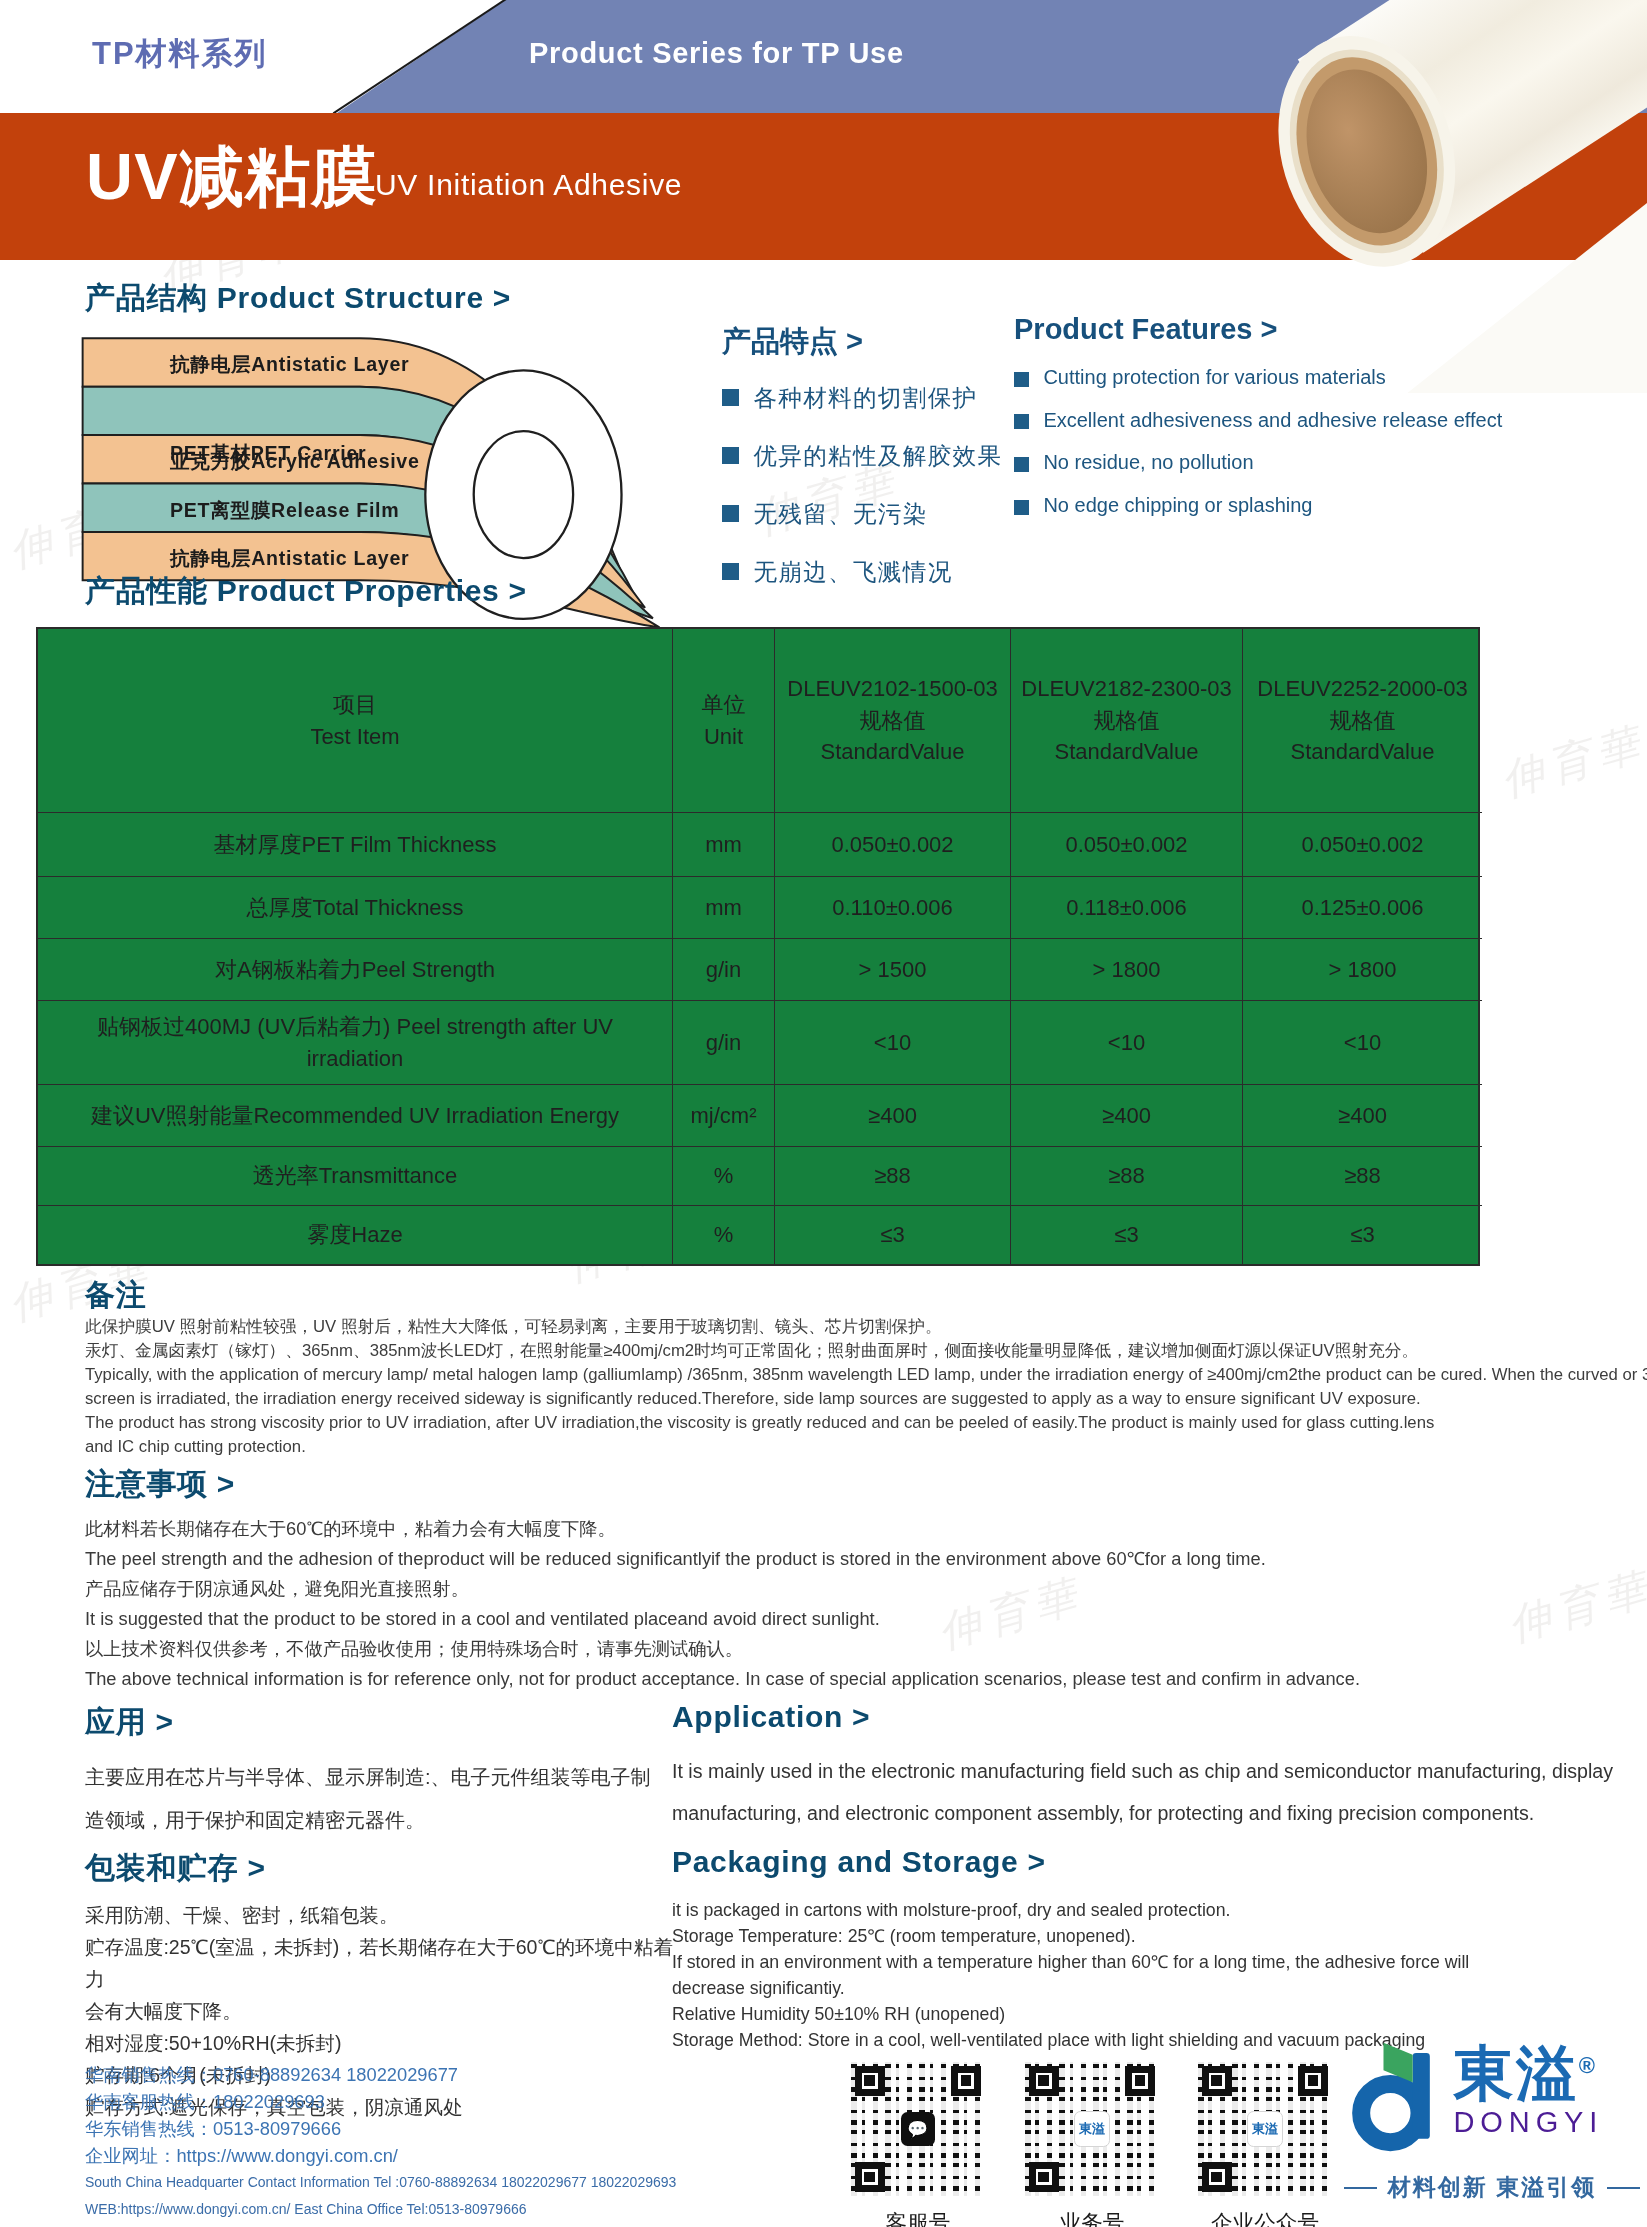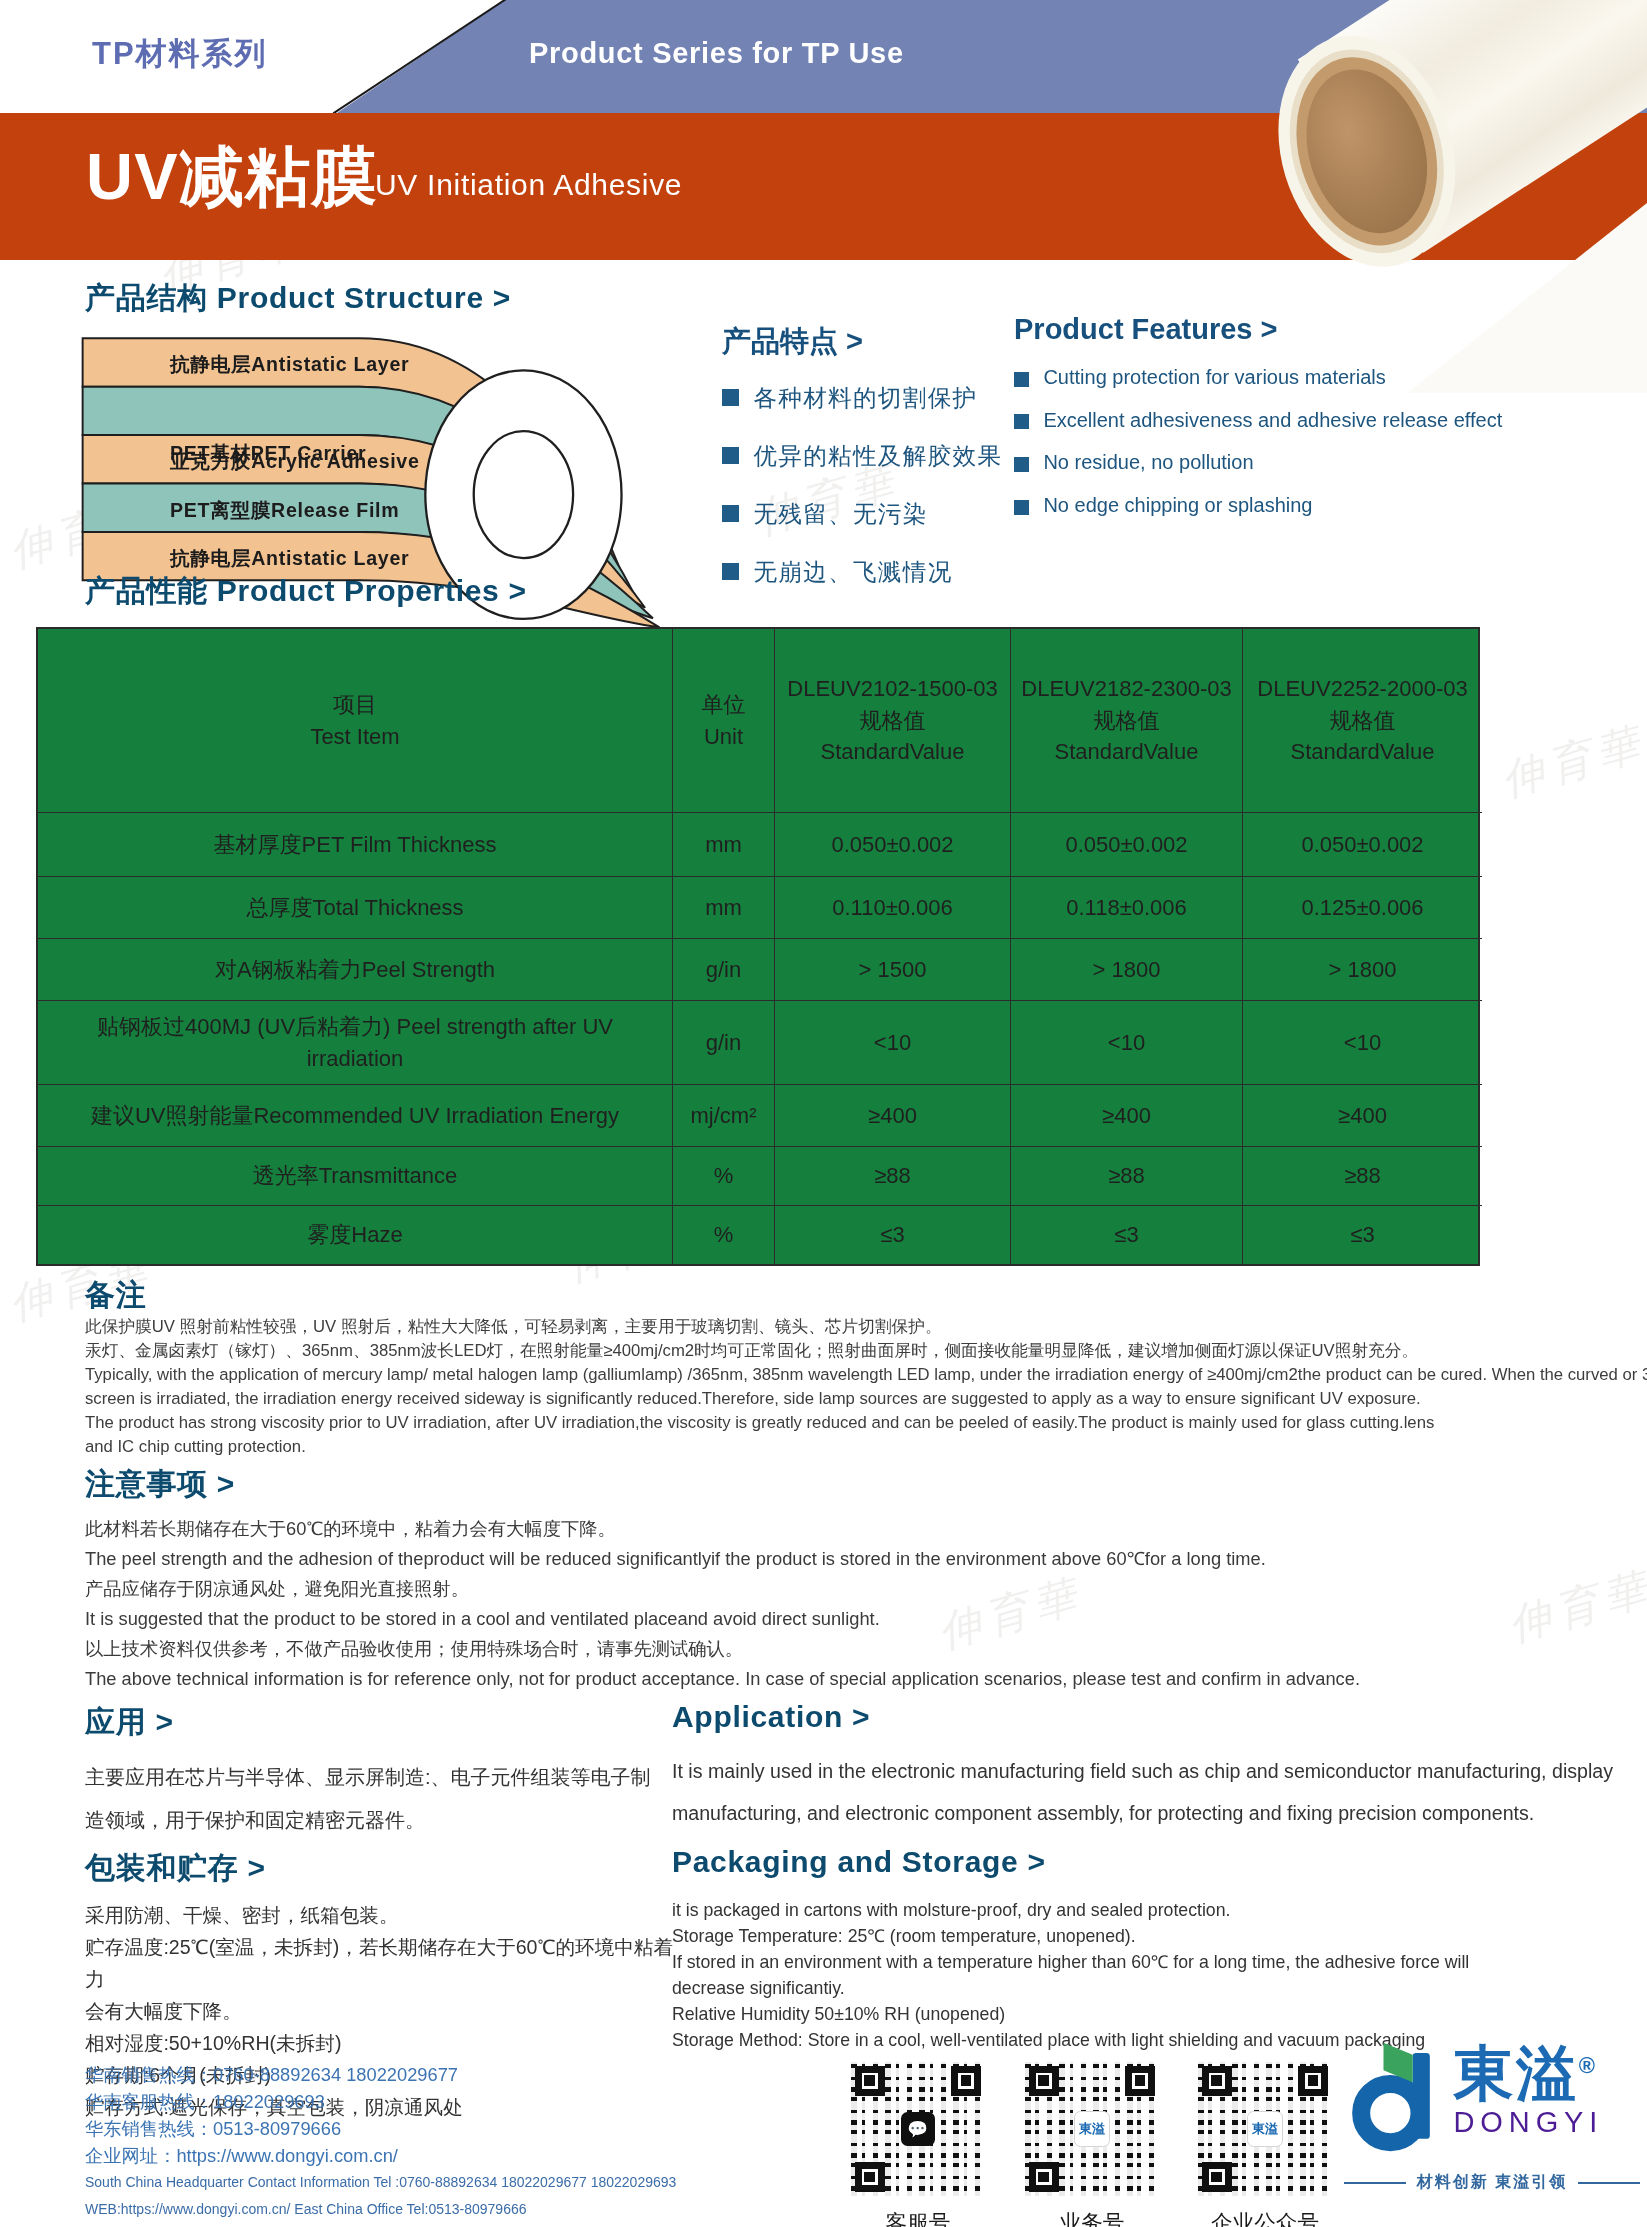--- a/index.html
+++ b/index.html
@@ -73,21 +73,21 @@
   .qr-center.light{background:#fff;color:#1b6ab3;border:1.3px solid #d5d5d5;font-size:13px;font-weight:bold;}
   .qr-label{position:absolute;top:2208px;width:134px;text-align:center;font-size:21.6px;color:#1a1a1a;}
   .logo{position:absolute;left:1344px;top:2042px;width:296px;}
   .logo-row{display:flex;align-items:flex-start;}
   .logo-names{margin-left:6.5px;}
   .logo-cn{font-size:60px;font-weight:bold;color:#1b6ab3;line-height:1.05;letter-spacing:2.6px;}
   .logo-reg{font-size:22px;vertical-align:super;}
   .logo-en{font-size:29px;font-weight:normal;color:#4c1d95;letter-spacing:5.9px;margin-top:1.3px;}
   .tagline-row{display:flex;align-items:center;margin-top:17px;}
   .dash{flex:1;height:2px;background:#33689f;}
-  .tagline{margin:0 10.5px;font-size:16px;font-weight:bold;color:#33689f;letter-spacing:2px;white-space:nowrap;}
+  .tagline{margin:0 10.5px;font-size:23px;font-weight:bold;color:#33689f;letter-spacing:2px;white-space:nowrap;}
   
   .wm{position:absolute;font-family:"DejaVu Serif",serif;font-style:italic;font-size:43px;color:#6b6258;
       opacity:0.09;transform:rotate(-16deg);letter-spacing:6.5px;pointer-events:none;white-space:nowrap;}
 </style>
 </head>
 <body>
 
 <div class="page">
 
   <span class="wm" style="left:157px;top:229px;">伸育華</span>

